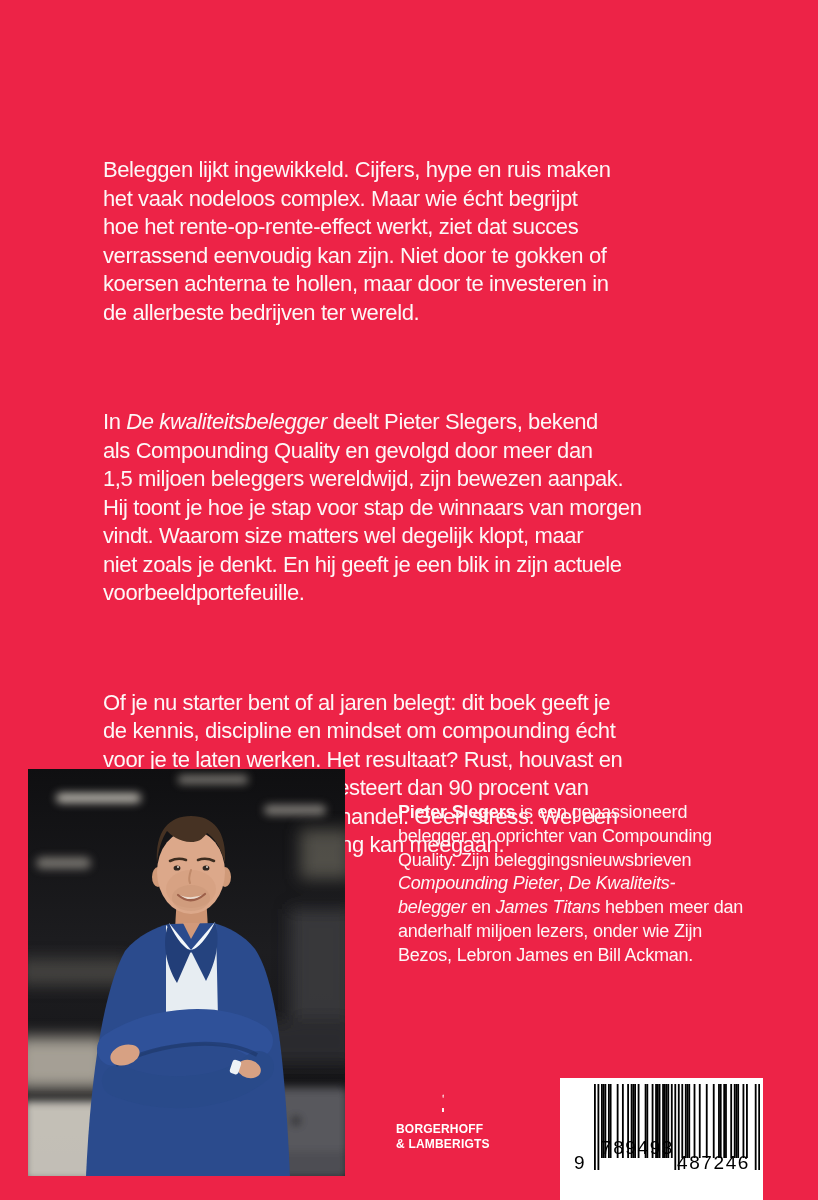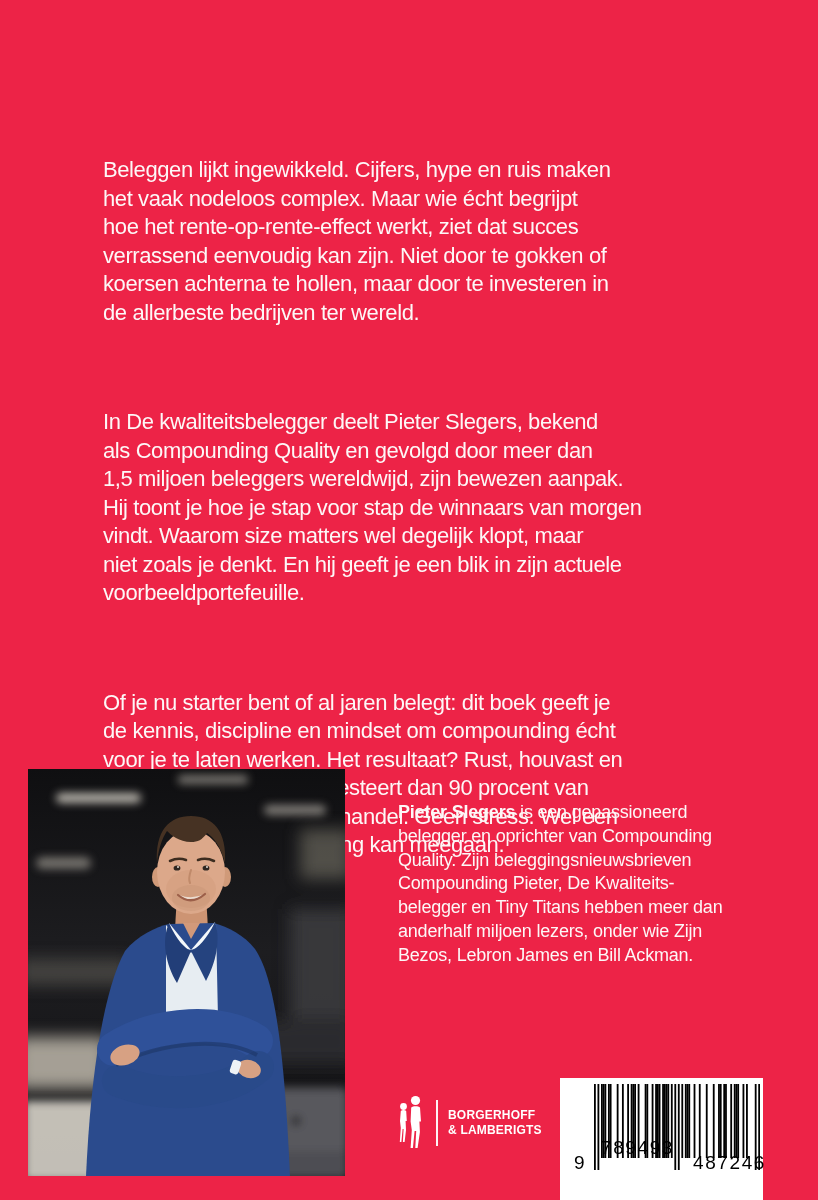--- a/index.html
+++ b/index.html
@@ -1,21 +1,21 @@
 <!DOCTYPE html>
 <html><head>
 <meta charset="utf-8">
 <style>
   html,body{margin:0;padding:0}
   body{
     width:818px;height:1200px;position:relative;overflow:hidden;
     background:#ED2347;
     font-family:"Liberation Sans", sans-serif;
   }
-  .it{}
+  .it{font-style:italic}
   .bd{font-weight:700}
 
   .blurb{
     position:absolute;left:103px;top:99px;
     color:#FDF7F7;font-size:22px;line-height:28.5px;letter-spacing:-0.4px;
     white-space:pre;font-weight:400;
   }
   .blurb p{margin:0 16px 24px 0}
 
   .photo{
@@ -24,37 +24,37 @@
   }
 
   .bio{
     position:absolute;left:398px;top:801px;
     color:#FDF7F7;font-size:18px;line-height:23.8px;letter-spacing:-0.2px;
     white-space:pre;
   }
 
   .publisher{
     position:absolute;left:396px;top:1094px;height:58px;
-    display:flex;align-items:center;gap:10px;color:#FFFFFF;
+    display:flex;align-items:center;gap:10px;color:#FFFFFF;flex-direction:column;
   }
   .pub-divider{width:2px;height:46px;background:#FFFFFF;opacity:.95}
   .pub-name{font-size:12px;font-weight:700;line-height:15px;letter-spacing:.2px}
 
   .barcode-box{
     position:absolute;left:560px;top:1078px;width:203px;height:122px;
     background:#FFFFFF;
   }
   #barcode-svg{position:absolute;left:34px;top:6px}
   #barcode-svg rect{fill:#000}
   .bc-digits span{
     position:absolute;color:#000;font-size:19px;font-family:"Liberation Sans",sans-serif;
   }
   .d9{left:14px;top:74px}
   .g1{left:41px;top:59px;letter-spacing:1.6px}
-  .g2{left:133px;top:74px;letter-spacing:1.6px}
+  .g2{left:117px;top:74px;letter-spacing:1.6px}
 </style>
 </head>
 <body style="background: rgb(237, 35, 71);">
 
 <div class="blurb" style="color: rgb(253, 247, 247);">
   <p><span>Beleggen lijkt ingewikkeld. Cijfers, hype en ruis maken
 het vaak nodeloos complex. Maar wie écht begrijpt
 hoe het rente-op-rente-effect werkt, ziet dat succes
 verrassend eenvoudig kan zijn. Niet door te gokken of
 koersen achterna te hollen, maar door te investeren in
@@ -149,21 +149,21 @@
     <ellipse cx="97" cy="286" rx="15" ry="10" fill="#d7a183" transform="rotate(-18 97 286)"></ellipse>
     <ellipse cx="221" cy="300" rx="12" ry="9" fill="#d7a183" transform="rotate(14 221 300)"></ellipse>
     <rect x="203" y="291" width="9" height="14" rx="3" fill="#eef2f6" transform="rotate(18 207 298)"></rect>
   </svg>
 </div>
 
 <div class="bio" style="color: rgb(253, 247, 247);"><span class="bd">Pieter Slegers</span><span> is een gepassioneerd
 belegger en oprichter van Compounding
 Quality. Zijn beleggingsnieuwsbrieven
 </span><span class="it">Compounding Pieter</span><span>, </span><span class="it">De Kwaliteits-
-belegger</span><span> en </span><span class="it">Tiny Titans</span><span> hebben meer dan
+belegger</span><span> en </span><span class="it">James Titans</span><span> hebben meer dan
 anderhalf miljoen lezers, onder wie Zijn
 Bezos, Lebron James en Bill Ackman.</span></div>
 
 <div class="publisher">
   <svg width="30" height="58" viewBox="0 0 30 58" aria-hidden="true">
     <g fill="#FFFFFF">
 
       <circle cx="7.5" cy="12.5" r="3.4"></circle>
       <path d="M4.8,17 C6,15.8 9,15.8 10.2,17 L10.8,27 L9.6,27 L10,36 L8.6,48 L6.9,48 L7.6,35 L6.6,35 L5.4,48 L3.8,48 L4.8,34 L4,27 Z"></path>
 

